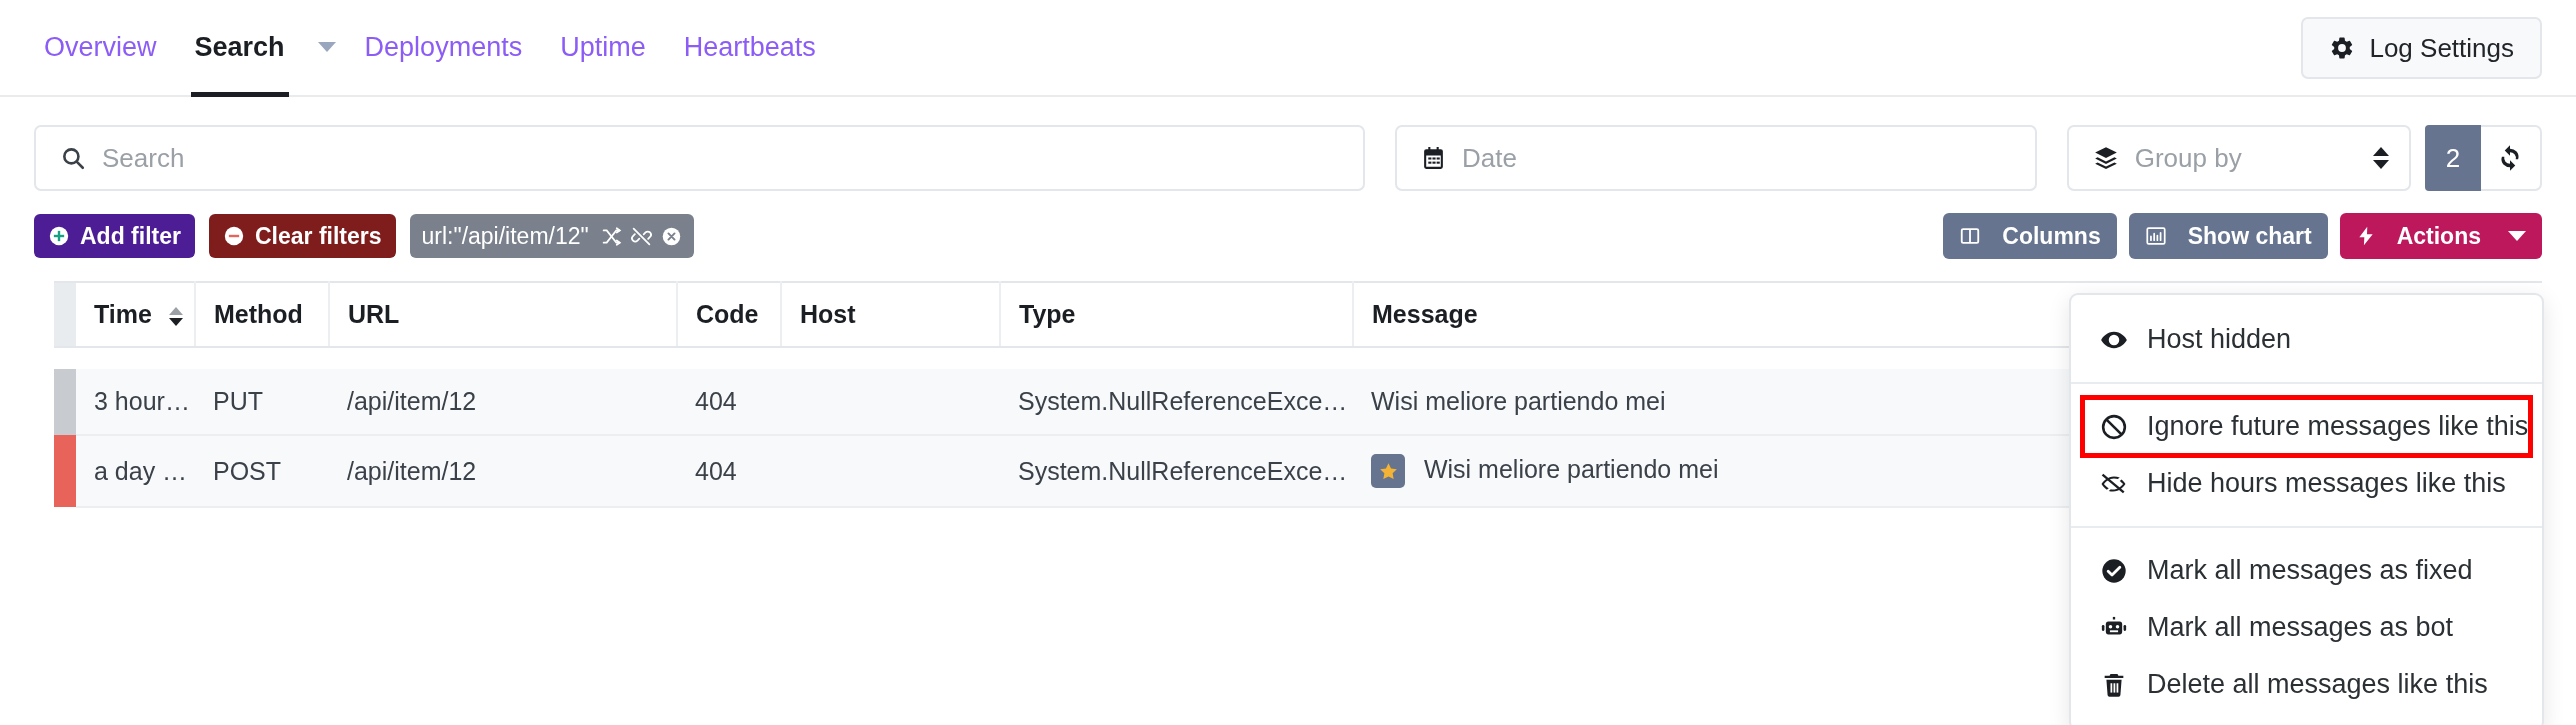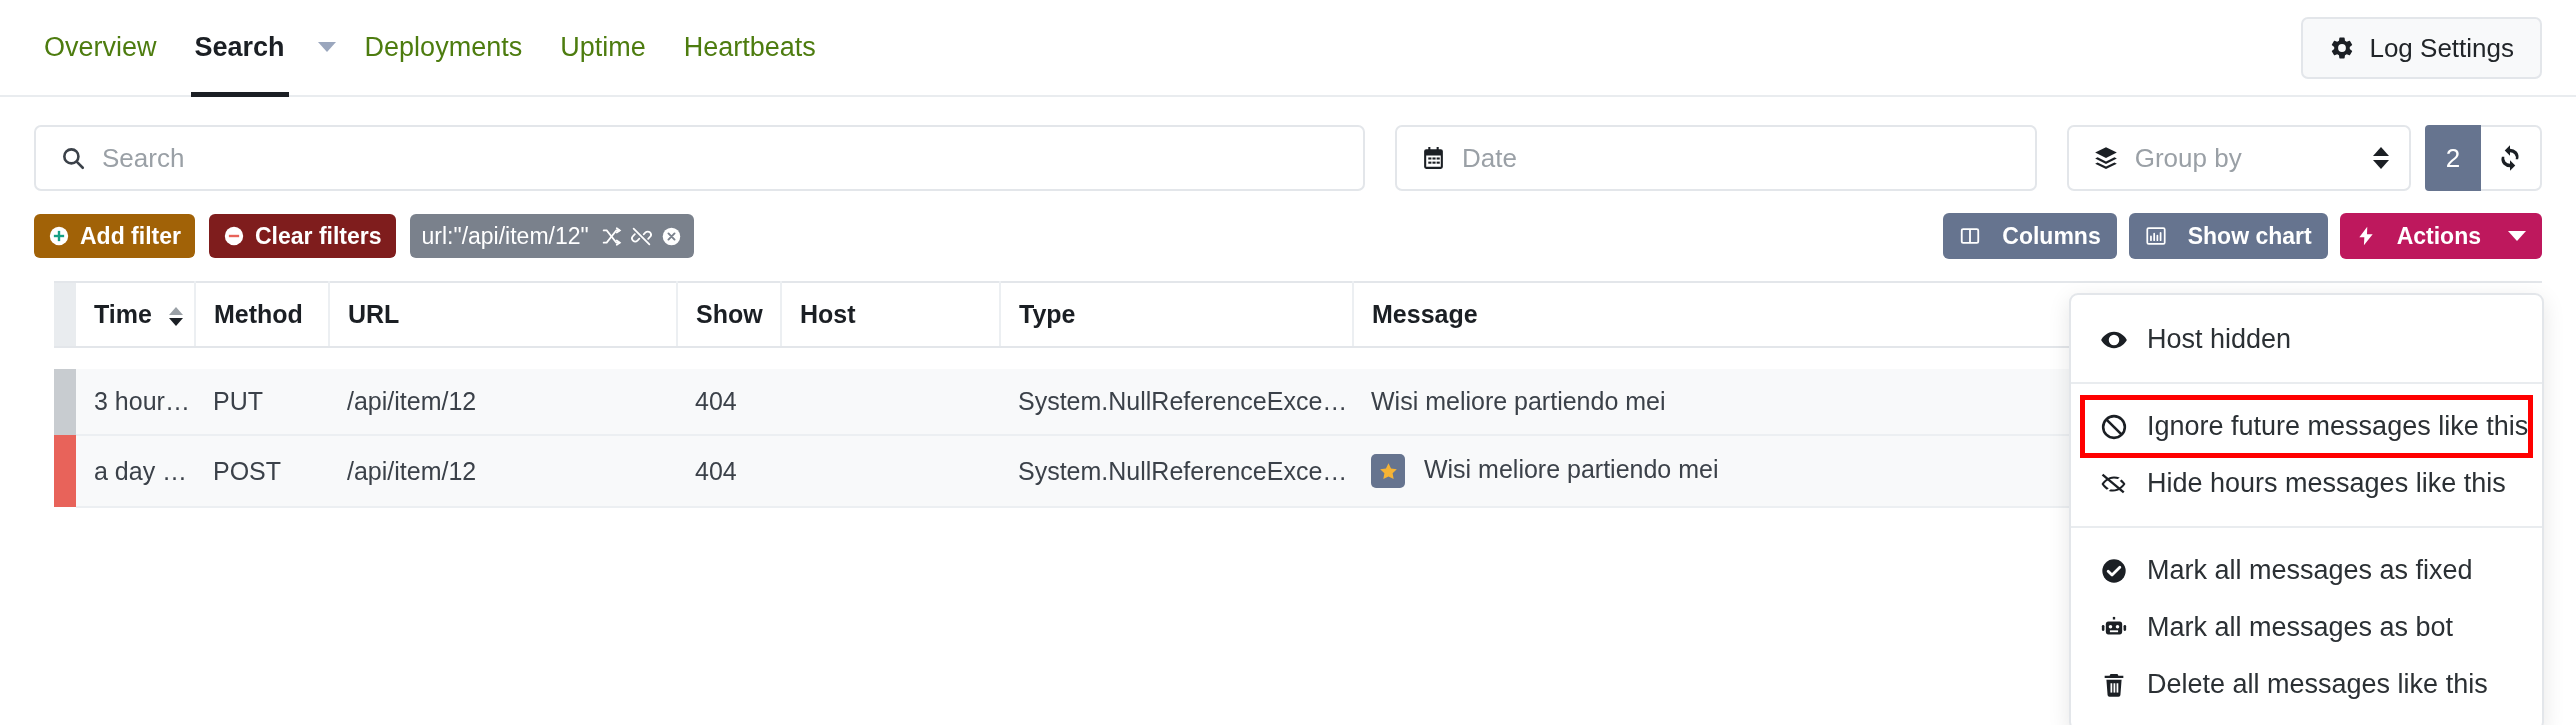--- a/index.html
+++ b/index.html
@@ -23,21 +23,21 @@
     padding: 0 34px;
   }
   .nav {
     display: flex;
     align-items: center;
     height: 95px;
     gap: 0;
   }
   .nav-item {
     font-size: 27px;
-    color: #4d7c0f;
+    color: #8b5cf6;
     padding: 0 19px;
     height: 95px;
     line-height: 95px;
     position: relative;
     cursor: pointer;
     white-space: nowrap;
   }
   .nav-item:first-child { padding-left: 10px; }
   .nav-item.active {
     color: #1b1f24;
@@ -177,21 +177,21 @@
     font-size: 23px;
     font-weight: bold;
     display: inline-flex;
     align-items: center;
     gap: 10px;
     padding: 0 14px;
     cursor: pointer;
     white-space: nowrap;
     font-family: "Liberation Sans", sans-serif;
   }
-  .btn-add { background: #a16207; }
+  .btn-add { background: #4c1d95; }
   .btn-clear { background: #7f1d1d; margin-left: 14px; }
   .chip {
     height: 44px;
     background: #7a818c;
     border-radius: 6px;
     color: #fff;
     font-size: 23px;
     display: inline-flex;
     align-items: center;
     gap: 12px;
@@ -526,21 +526,21 @@
             <span class="sort-down"></span>
           </span>
         </th>
         <th>
           <span>Method</span>
         </th>
         <th>
           <span>URL</span>
         </th>
         <th>
-          <span>Show</span>
+          <span>Code</span>
         </th>
         <th>
           <span>Host</span>
         </th>
         <th>
           <span>Type</span>
         </th>
         <th>
           <span>Message</span>
         </th>

